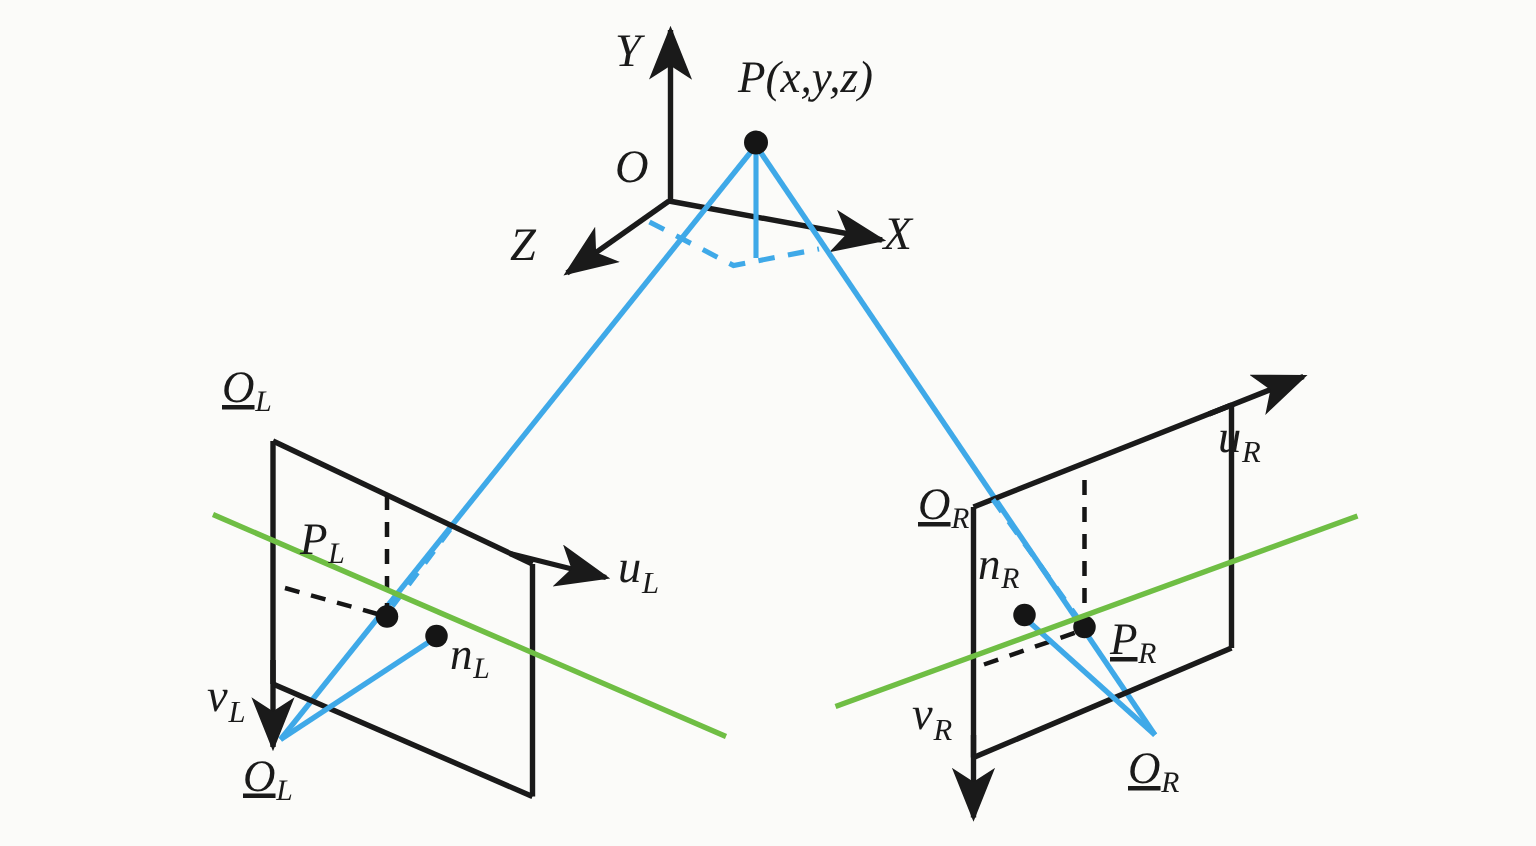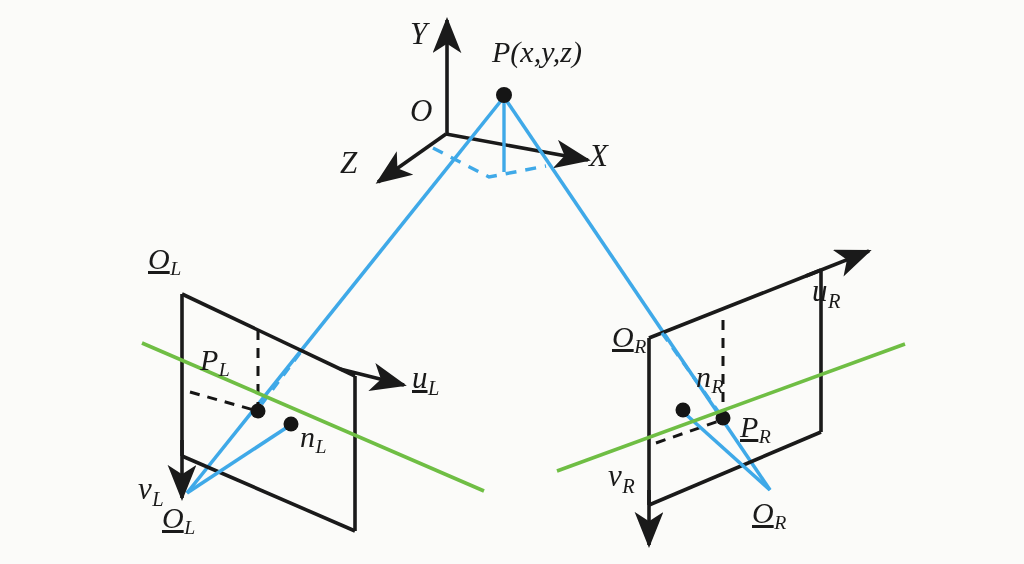--- a/index.html
+++ b/index.html
@@ -133,34 +133,34 @@
 
   <div class="lbl cam-lbl" style="left:148px; top:244px;">
     <span>O</span><span class="sub">L</span>
   </div>
   <div class="lbl pt-lbl" style="left:200px; top:345px;">
     <span>P</span><span class="sub">L</span>
   </div>
   <div class="lbl pt-lbl" style="left:300px; top:422px;">
     <span>n</span><span class="sub">L</span>
   </div>
-  <div class="lbl axis-lbl" style="left:412px; top:362px;text-decoration:underline;">
+  <div class="lbl axis-lbl" style="left:412px; top:362px;">
     <span>u</span><span class="sub">L</span>
   </div>
-  <div class="lbl axis-lbl" style="left:138px; top:448px;margin-top:25px;">
+  <div class="lbl axis-lbl" style="left:138px; top:448px;">
     <span>v</span><span class="sub">L</span>
   </div>
   <div class="lbl cam-lbl" style="left:162px; top:503px;">
     <span>O</span><span class="sub">L</span>
   </div>
 
   <div class="lbl cam-lbl" style="left:612px; top:322px;">
     <span>O</span><span class="sub">R</span>
   </div>
-  <div class="lbl pt-lbl" style="left:652px; top:362px;margin-left:44px;">
+  <div class="lbl pt-lbl" style="left:652px; top:362px;">
     <span>n</span><span class="sub">R</span>
   </div>
   <div class="lbl pt-lbl" style="left:740px; top:412px;text-decoration:underline;">
     <span>P</span><span class="sub">R</span>
   </div>
   <div class="lbl axis-lbl" style="left:812px; top:275px;">
     <span>u</span><span class="sub">R</span>
   </div>
   <div class="lbl axis-lbl" style="left:608px; top:460px;">
     <span>v</span><span class="sub">R</span>

